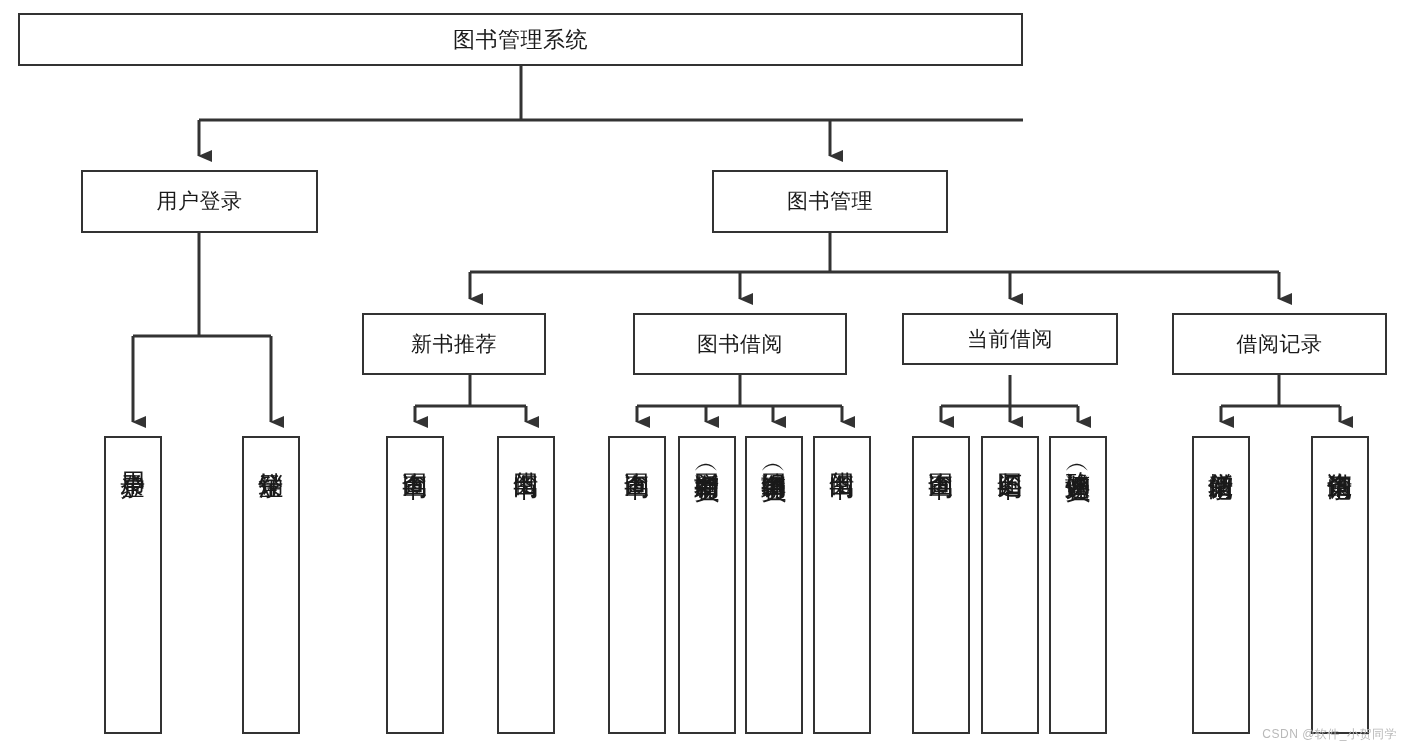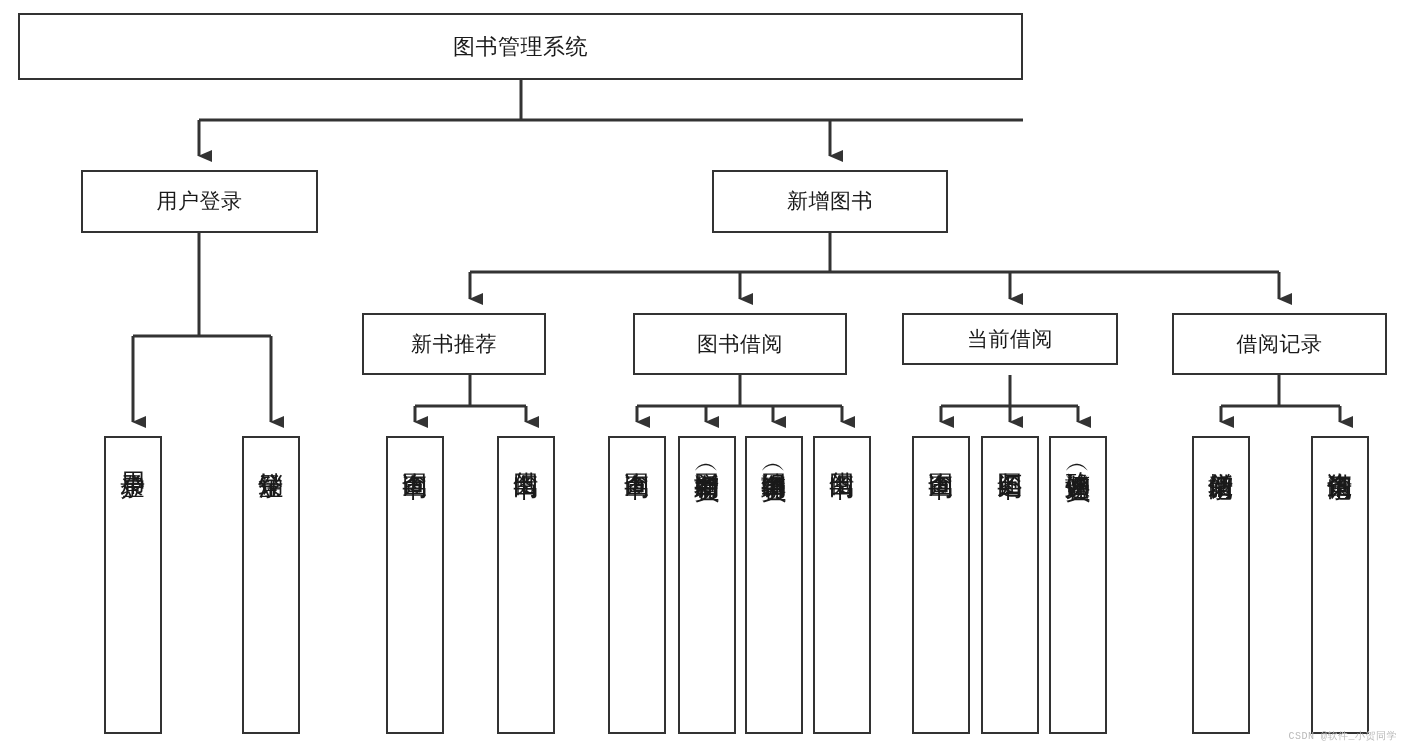--- a/index.html
+++ b/index.html
@@ -43,25 +43,24 @@
     text-orientation:upright;
     font-size:25px;
     line-height:1.06;
     letter-spacing:1px;
     white-space:nowrap;
   }
 
   .watermark {
     position:absolute;
     right:8px; bottom:4px;
-    font-size:10px;
+    font-size:12px;
     color:#b9b9b9;
     letter-spacing:0.5px;
     white-space:nowrap;
-    font-family:Liberation Mono, monospace;
   }
 </style>
 </head>
 <body>
 
 <div id="canvas">
 
   <svg class="connectors" viewBox="0 0 1405 747" xmlns="http://www.w3.org/2000/svg">
     <defs>
       <marker id="arrow" viewBox="0 0 12 14" refX="6" refY="13" markerWidth="12" markerHeight="14" orient="auto-start-reverse" markerUnits="userSpaceOnUse">
@@ -105,29 +104,29 @@
       <path d="M1010,406 L1010,422" marker-end="url(#arrow)"></path>
       <path d="M1078,406 L1078,422" marker-end="url(#arrow)"></path>
 
       <path d="M1279,375 L1279,406"></path>
       <path d="M1221,406 L1340,406"></path>
       <path d="M1221,406 L1221,422" marker-end="url(#arrow)"></path>
       <path d="M1340,406 L1340,422" marker-end="url(#arrow)"></path>
     </g>
   </svg>
 
-  <div class="node root" style="left:18px; top:13px; width:1005px; height:67px;">
+  <div class="node root" style="left:18px; top:13px; width:1005px; height:53px;">
     <span class="label">图书管理系统</span>
   </div>
 
   <div class="node" style="left:81px; top:170px; width:237px; height:63px;">
     <span class="label">用户登录</span>
   </div>
   <div class="node" style="left:712px; top:170px; width:236px; height:63px;">
-    <span class="label">新增图书</span>
+    <span class="label">图书管理</span>
   </div>
 
   <div class="node" style="left:362px; top:313px; width:184px; height:62px;">
     <span class="label">新书推荐</span>
   </div>
   <div class="node" style="left:633px; top:313px; width:214px; height:62px;font-family:Liberation Serif, serif;">
     <span class="label">图书借阅</span>
   </div>
   <div class="node" style="left:902px; top:313px; width:216px; height:52px;">
     <span class="label">当前借阅</span>

